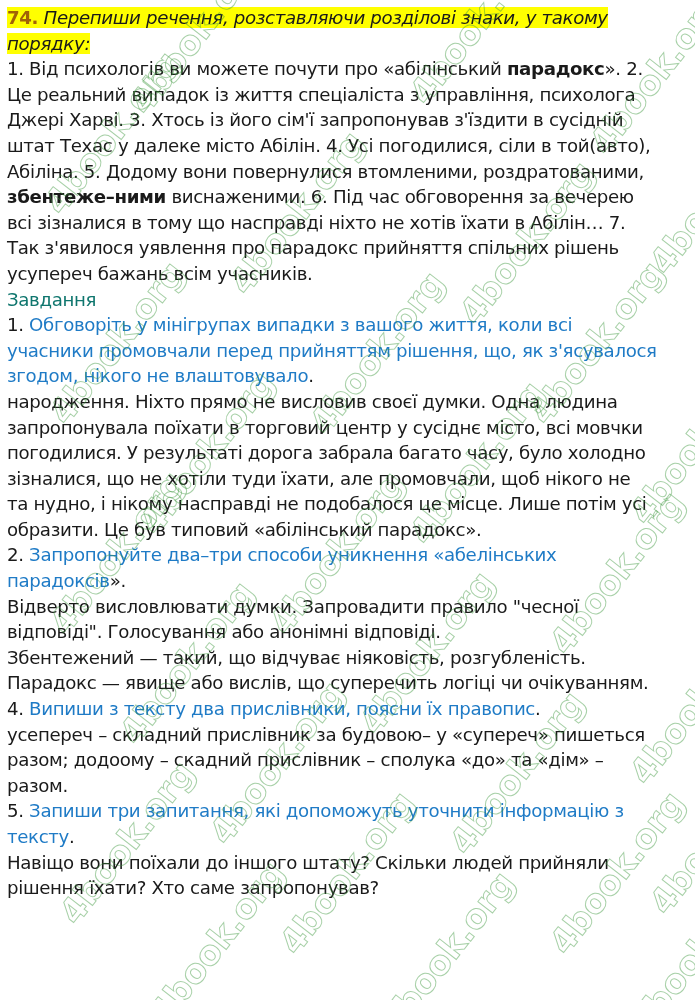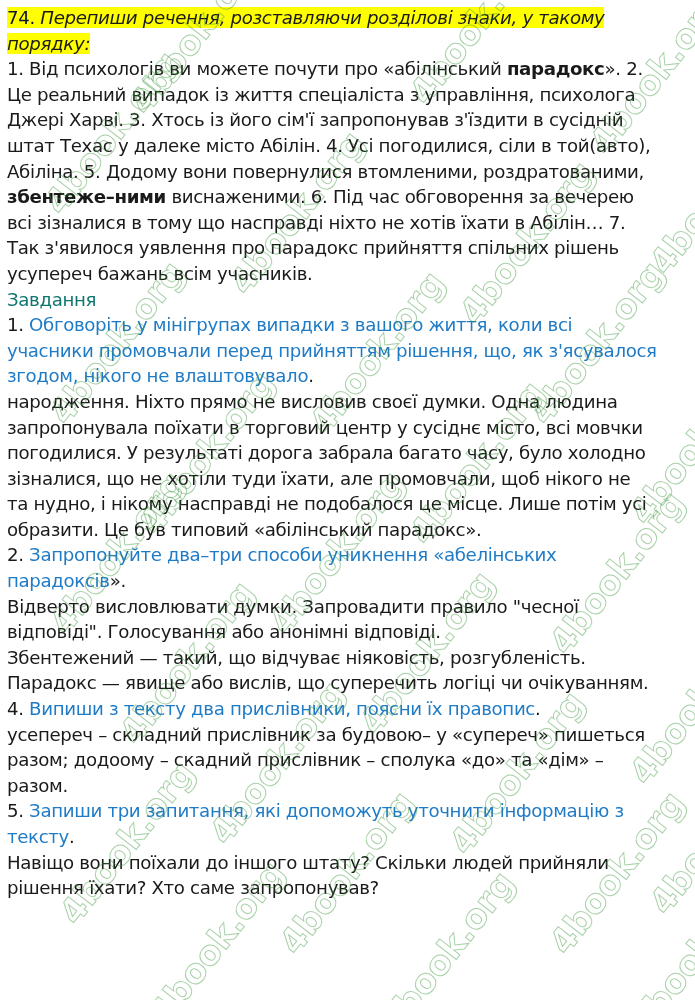--- a/index.html
+++ b/index.html
@@ -7,21 +7,21 @@
       width: 695px; height: 1000px; overflow: hidden; position: relative;
       font-family: "DejaVu Sans", sans-serif;
       font-size: 18.2px;
       line-height: 25.6px;
       color: #1a1a1a;
       letter-spacing: -0.35px;
     }
     .page { position: absolute; left: 7px; top: 5px; right: 4px; }
     .line { white-space: nowrap; display: block; height: 25.6px; }
     .hl { background: #ffff00; }
-    .task-num { color: #0f172a; font-weight: normal; }
+    .task-num { color: #a16207; font-weight: bold; }
     .task-text { font-style: italic; }
     .red { color: #0f766e; }
     .blue { color: #1f7bc6; }
     .b { font-weight: bold; }
     .wm {
       position: absolute; color: rgba(90,170,70,0.35); font-weight: bold;
       font-size: 34px; transform: rotate(-52deg); pointer-events: none;
       font-family: "DejaVu Sans", sans-serif; letter-spacing: 0;
       -webkit-text-stroke: 1px rgba(60,150,60,0.45); color: transparent;
     }

